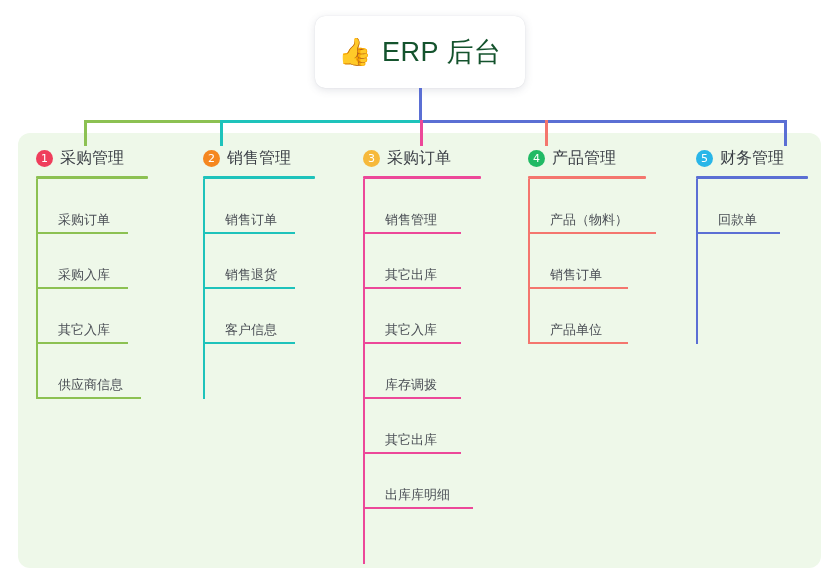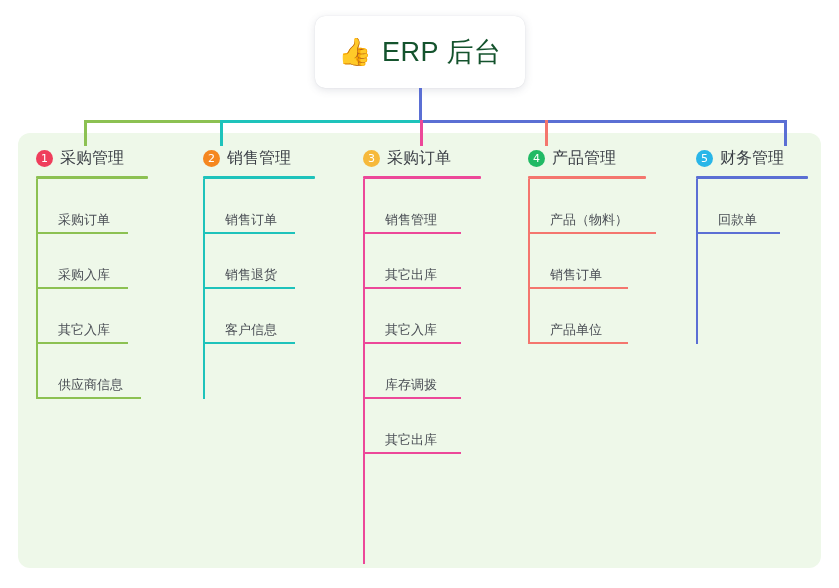--- a/index.html
+++ b/index.html
@@ -150,20 +150,23 @@
           </div>
           <div class="item">
             <div class="item-inner"><span class="item-label">其它入库</span><div class="item-rule" style="background: rgb(236, 72, 153); width: 98px;"></div></div>
           </div>
           <div class="item">
             <div class="item-inner"><span class="item-label">库存调拨</span><div class="item-rule" style="background: rgb(236, 72, 153); width: 98px;"></div></div>
           </div>
           <div class="item">
             <div class="item-inner"><span class="item-label">其它出库</span><div class="item-rule" style="background: rgb(236, 72, 153); width: 98px;"></div></div>
           </div>
+          <div class="item">
+            <div class="item-inner"><span class="item-label">出库库明细</span><div class="item-rule" style="background: rgb(236, 72, 153); width: 110px;"></div></div>
+          </div>
         </div>
       </div>
       <div class="col" style="left: 528px; width: 118px;">
         <div class="col-head">
           <span class="badge" style="background: rgb(33, 186, 101);">4</span>
           <span class="head-label">产品管理</span>
         </div>
         <div class="head-rule" style="background: rgb(244, 118, 110); width: 118px;"></div>
         <div class="items">
           <div class="spine" style="background: rgb(244, 118, 110); height: 165px;"></div>

